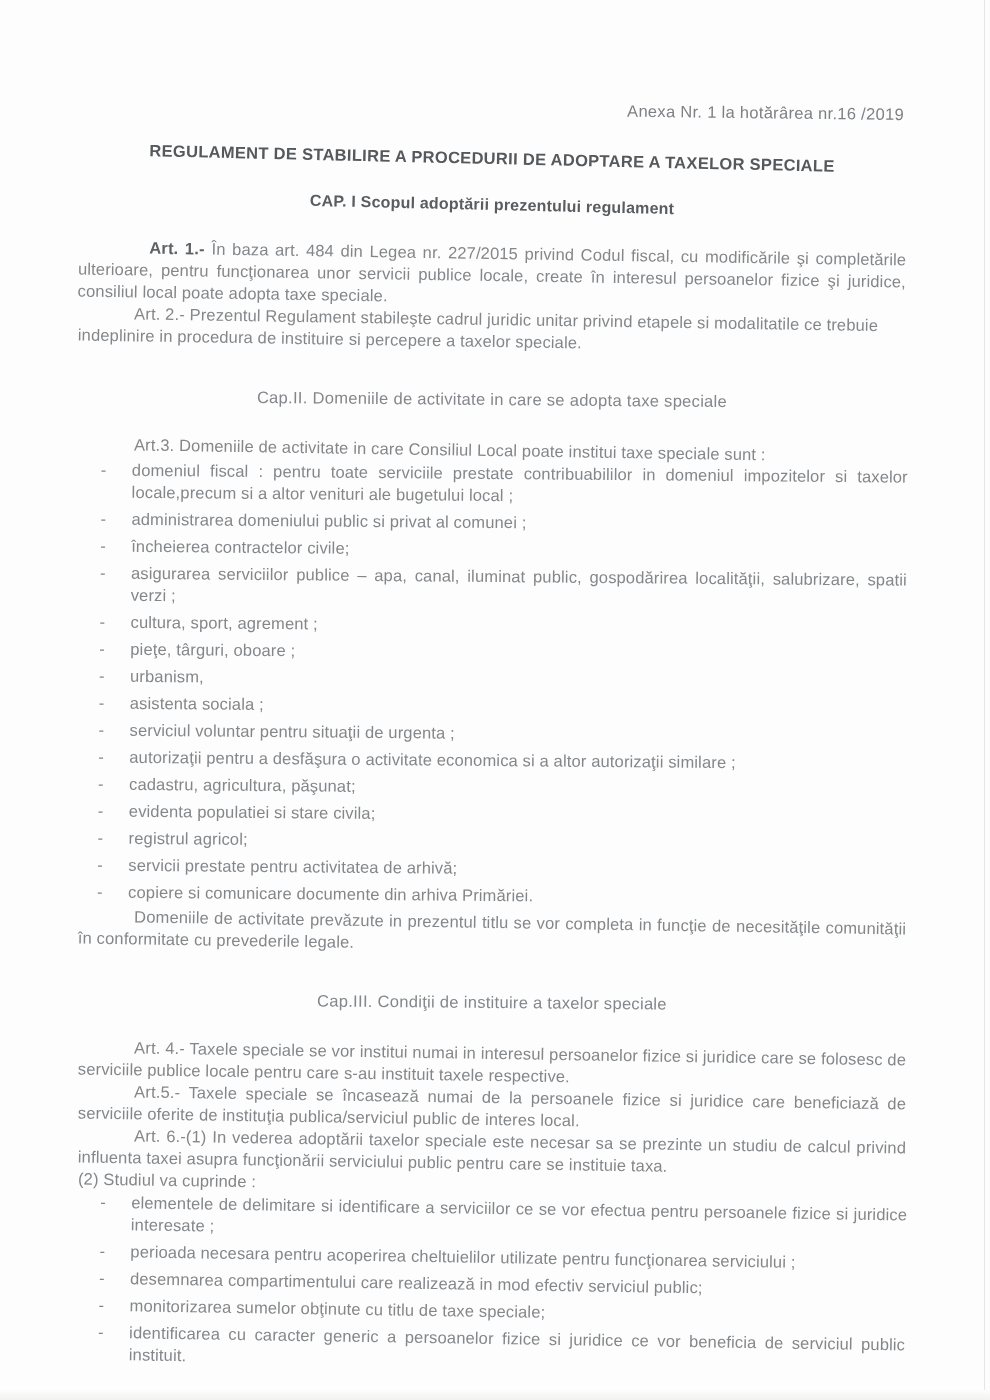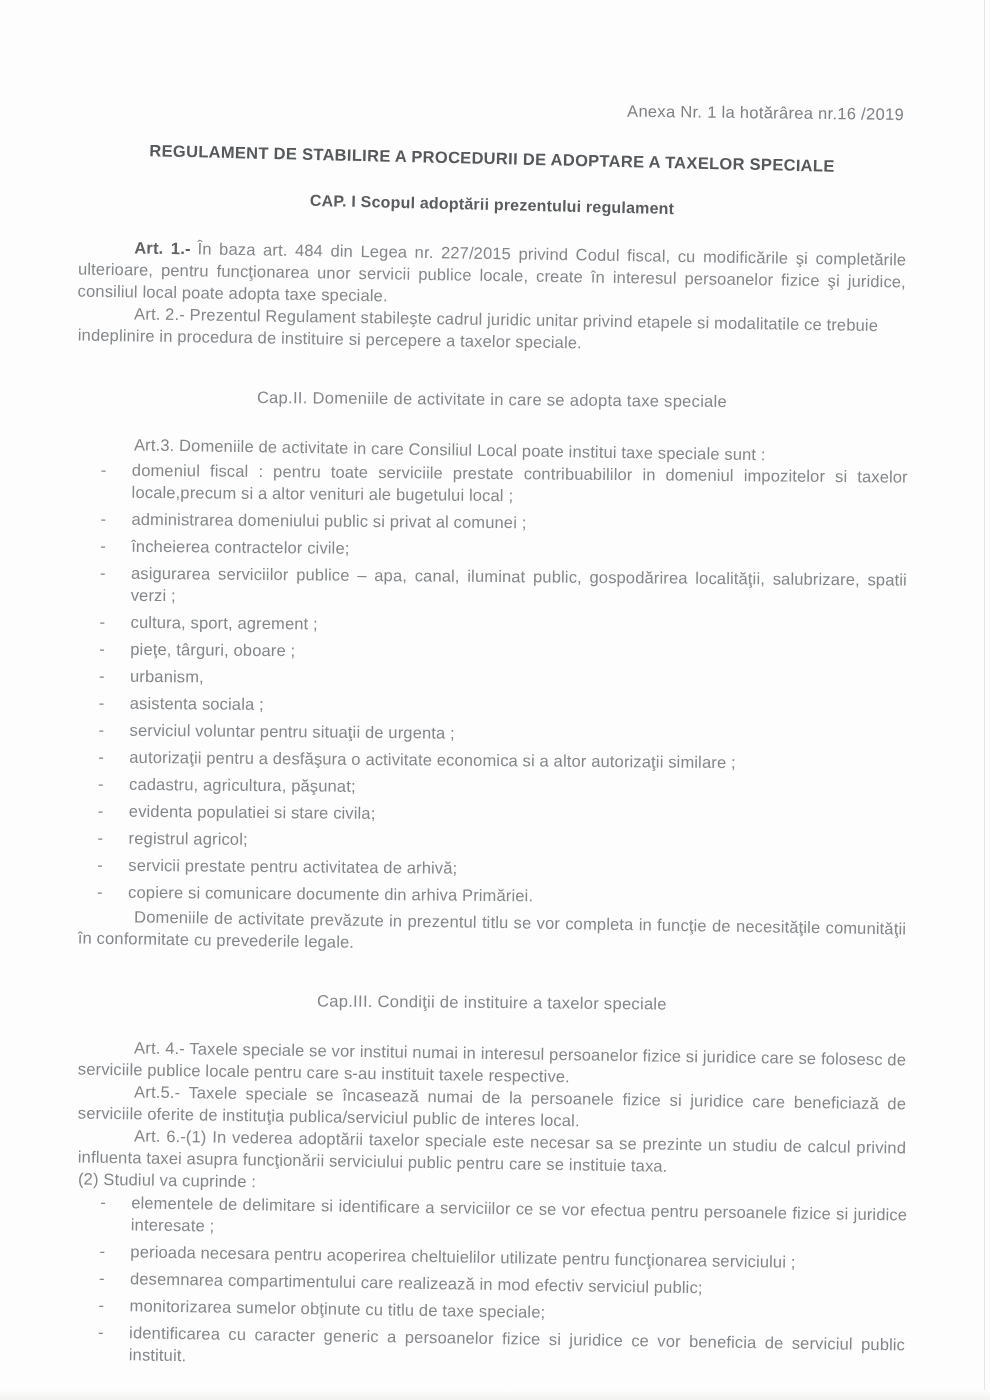--- a/index.html
+++ b/index.html
@@ -66,20 +66,21 @@
   .indent {
     text-indent: 56px;
   }
   .ragged {
     text-align: left;
   }
   .art-prefix {
     font-weight: bold;
     color: #5f6265;
     margin-right: 7px;
+    margin-left: 15px;
   }
   .dash-list {
     margin: 1px 0 0 0;
   }
   .dash-item {
     position: relative;
     padding-left: 52px;
     font-size: 16.5px;
     line-height: 22px;
     letter-spacing: 0.15px;

